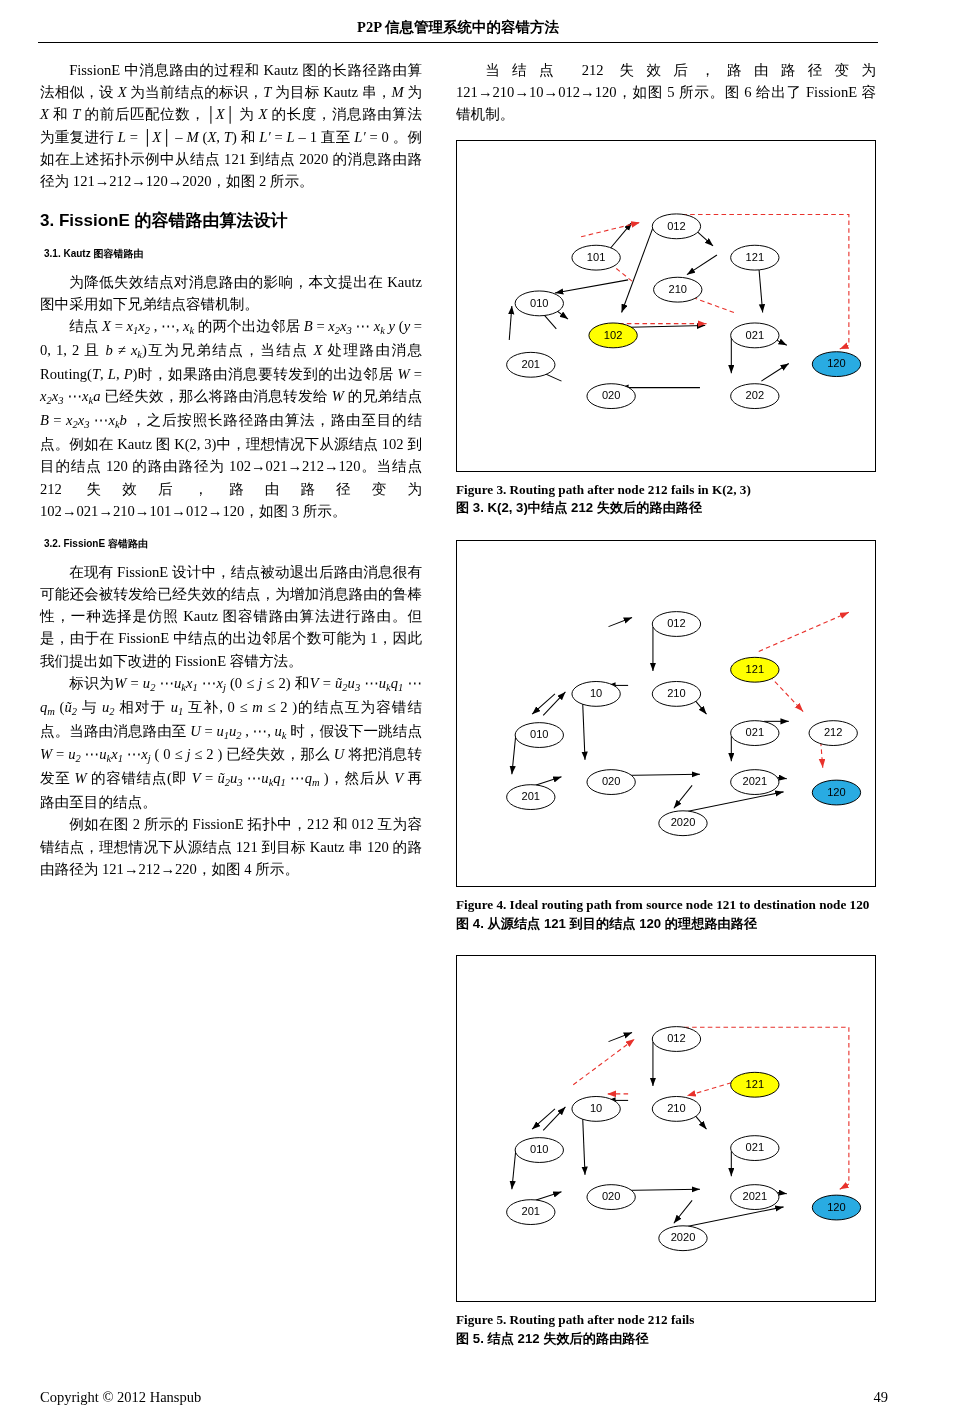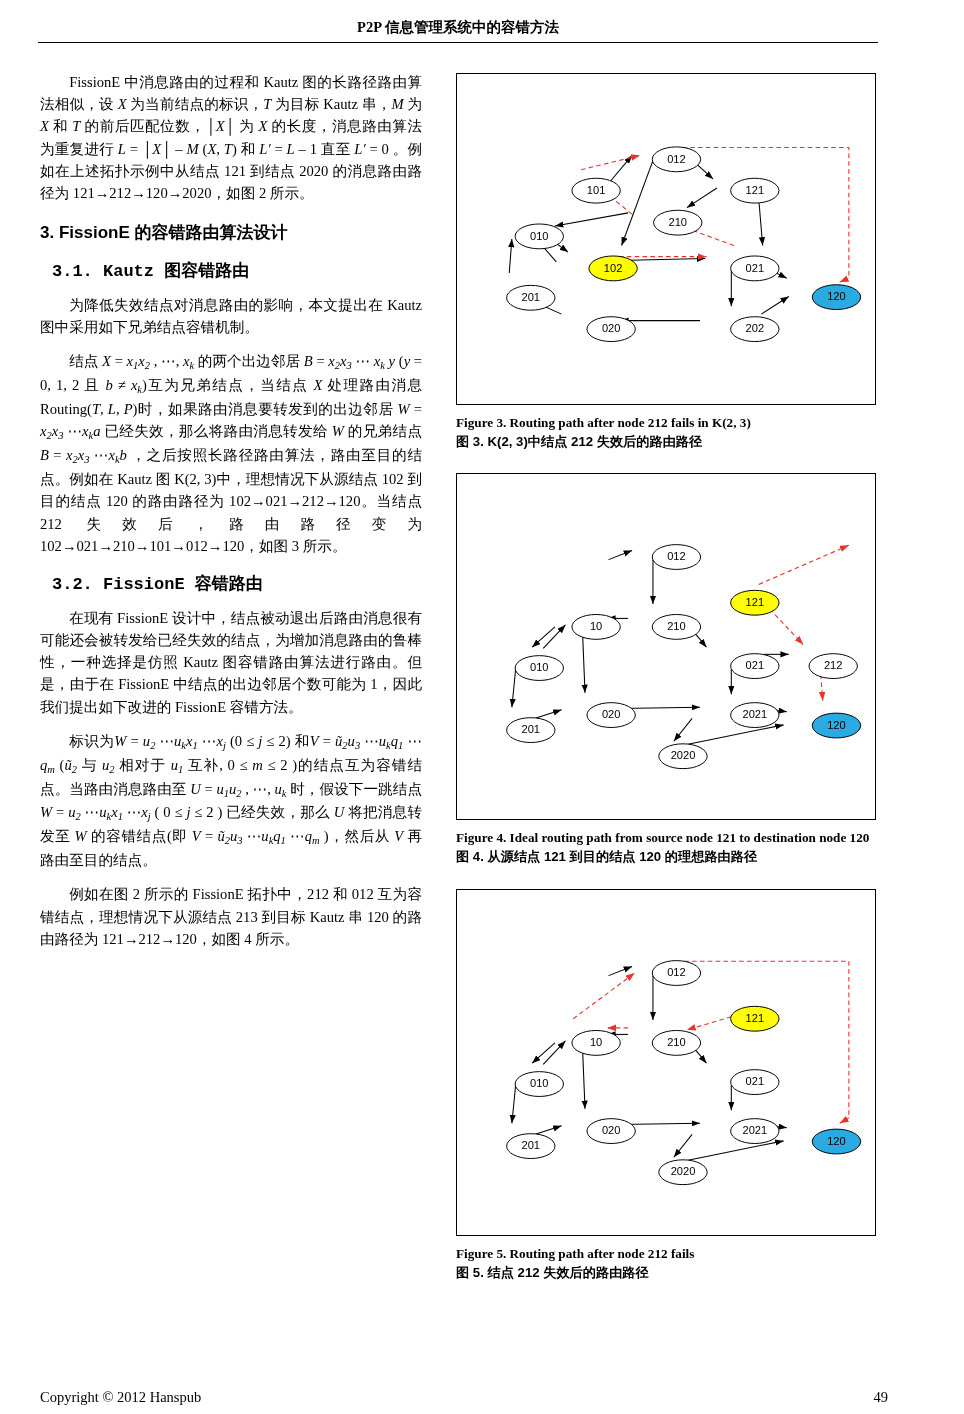--- a/index.html
+++ b/index.html
@@ -27,38 +27,38 @@
     border-bottom:1.6px solid #000;
     margin:0 -2px 16px -2px;
   }
   .cols{
     display:flex;
     gap:34px;
     align-items:flex-start;
   }
   .col{width:428px;}
   p{
-    margin:12px 0 0 0;
+    margin:0 0 0 0;
     font-size:14.6px;
     line-height:1.52;
     text-align:justify;
     text-justify:inter-ideograph;
   }
   p.ind{text-indent:2em;}
   h3{
     font-size:17px;
     font-weight:bold;
     margin:17px 0 11px 0;
     font-family:"Liberation Sans", sans-serif;
   }
   h4{
-    font-size:17px;
+    font-size:10px;
     font-weight:bold;
-    margin:15px 0 10px 12px;
-    font-family:Liberation Mono, monospace;
+    margin:15px 0 10px 4px;
+    font-family:Liberation Sans, sans-serif;
   }
   .mi{font-style:italic;font-family:"Liberation Serif",serif;}
   .sub{font-size:0.72em;vertical-align:-0.28em;}
   .figbox{
     border:1.2px solid #000;
     width:420px;
     box-sizing:border-box;
     background:#fff;
     margin:8px auto;
   }
@@ -100,25 +100,26 @@
       <p class="ind">为降低失效结点对消息路由的影响，本文提出在 Kautz 图中采用如下兄弟结点容错机制。</p>
 
       <p class="ind"><span>结点 </span><span class="mi">X</span> = <span class="mi">x</span><span class="sub mi">1</span><span class="mi">x</span><span class="sub mi">2</span> , ⋯, <span class="mi">x</span><span class="sub mi">k</span><span> 的两个出边邻居 </span><span class="mi">B</span> = <span class="mi">x</span><span class="sub mi">2</span><span class="mi">x</span><span class="sub mi">3</span> ⋯ <span class="mi">x</span><span class="sub mi">k</span> <span class="mi">y</span> (<span class="mi">y</span> = 0, 1, 2 且 <span class="mi">b</span> ≠ <span class="mi">x</span><span class="sub mi">k</span>)<span>互为兄弟结点，当结点 </span><span class="mi">X</span><span> 处理路由消息 Routing(</span><span class="mi">T</span>, <span class="mi">L</span>, <span class="mi">P</span><span>)时，如果路由消息要转发到的出边邻居 </span><span class="mi">W</span> = <span class="mi">x</span><span class="sub mi">2</span><span class="mi">x</span><span class="sub mi">3</span> ⋯<span class="mi">x</span><span class="sub mi">k</span><span class="mi">a</span><span> 已经失效，那么将路由消息转发给 </span><span class="mi">W</span><span> 的兄弟结点 </span><span class="mi">B</span> = <span class="mi">x</span><span class="sub mi">2</span><span class="mi">x</span><span class="sub mi">3</span> ⋯<span class="mi">x</span><span class="sub mi">k</span><span class="mi">b</span><span> ，之后按照长路径路由算法，路由至目的结点。例如在 Kautz 图 K(2, 3)中，理想情况下从源结点 102 到目的结点 120 的路由路径为 102→021→212→120。当结点 212 失效后，路由路径变为 102→021→210→101→012→120，如图 3 所示。</span></p>
 
       <h4>3.2. FissionE 容错路由</h4>
 
       <p class="ind">在现有 FissionE 设计中，结点被动退出后路由消息很有可能还会被转发给已经失效的结点，为增加消息路由的鲁棒性，一种选择是仿照 Kautz 图容错路由算法进行路由。但是，由于在 FissionE 中结点的出边邻居个数可能为 1，因此我们提出如下改进的 FissionE 容错方法。</p>
 
       <p class="ind"><span>标识为</span><span class="mi">W</span> = <span class="mi">u</span><span class="sub mi">2</span> ⋯<span class="mi">u</span><span class="sub mi">k</span><span class="mi">x</span><span class="sub mi">1</span> ⋯<span class="mi">x</span><span class="sub mi">j</span> (0 ≤ <span class="mi">j</span> ≤ 2)<span> 和</span><span class="mi">V</span> = <span class="mi">ũ</span><span class="sub mi">2</span><span class="mi">u</span><span class="sub mi">3</span> ⋯<span class="mi">u</span><span class="sub mi">k</span><span class="mi">q</span><span class="sub mi">1</span> ⋯<span class="mi">q</span><span class="sub mi">m</span><span> (</span><span class="mi">ũ</span><span class="sub mi">2</span><span> 与 </span><span class="mi">u</span><span class="sub mi">2</span><span> 相对于 </span><span class="mi">u</span><span class="sub mi">1</span><span> 互补, </span>0 ≤ <span class="mi">m</span> ≤ 2<span> )的结点互为容错结点。当路由消息路由至 </span><span class="mi">U</span> = <span class="mi">u</span><span class="sub mi">1</span><span class="mi">u</span><span class="sub mi">2</span> , ⋯, <span class="mi">u</span><span class="sub mi">k</span><span> 时，假设下一跳结点 </span><span class="mi">W</span> = <span class="mi">u</span><span class="sub mi">2</span> ⋯<span class="mi">u</span><span class="sub mi">k</span><span class="mi">x</span><span class="sub mi">1</span> ⋯<span class="mi">x</span><span class="sub mi">j</span><span> ( </span>0 ≤ <span class="mi">j</span> ≤ 2<span> ) 已经失效，那么 </span><span class="mi">U</span><span> 将把消息转发至 </span><span class="mi">W</span><span> 的容错结点(即 </span><span class="mi">V</span> = <span class="mi">ũ</span><span class="sub mi">2</span><span class="mi">u</span><span class="sub mi">3</span> ⋯<span class="mi">u</span><span class="sub mi">k</span><span class="mi">q</span><span class="sub mi">1</span> ⋯<span class="mi">q</span><span class="sub mi">m</span><span> )，然后从 </span><span class="mi">V</span><span> 再路由至目的结点。</span></p>
 
-      <p class="ind">例如在图 2 所示的 FissionE 拓扑中，212 和 012 互为容错结点，理想情况下从源结点 213 到目标 Kautz 串 120 的路由路径为 121→212→120，如图 4 所示。</p>
+      <p class="ind">例如在图 2 所示的 FissionE 拓扑中，212 和 012 互为容错结点，理想情况下从源结点 121 到目标 Kautz 串 120 的路由路径为 121→212→220，如图 4 所示。</p>
     </div>
 
     <div class="col">
 
+      <p class="ind">当结点 212 失效后，路由路径变为 121→210→10→012→120，如图 5 所示。图 6 给出了 FissionE 容错机制。</p>
 
       <div class="fig-wrap" style="margin-top:14px;">
         <div class="figbox">
           <svg viewBox="0 0 640 360" width="418" height="330">
             <defs>
               <marker id="ar" markerWidth="9" markerHeight="9" refX="8" refY="3" orient="auto">
                 <path d="M0,0 L8,3 L0,6 z" fill="#000"></path>
               </marker>
               <marker id="arr" markerWidth="9" markerHeight="9" refX="8" refY="3" orient="auto">
                 <path d="M0,0 L8,3 L0,6 z" fill="#e8322c"></path>

